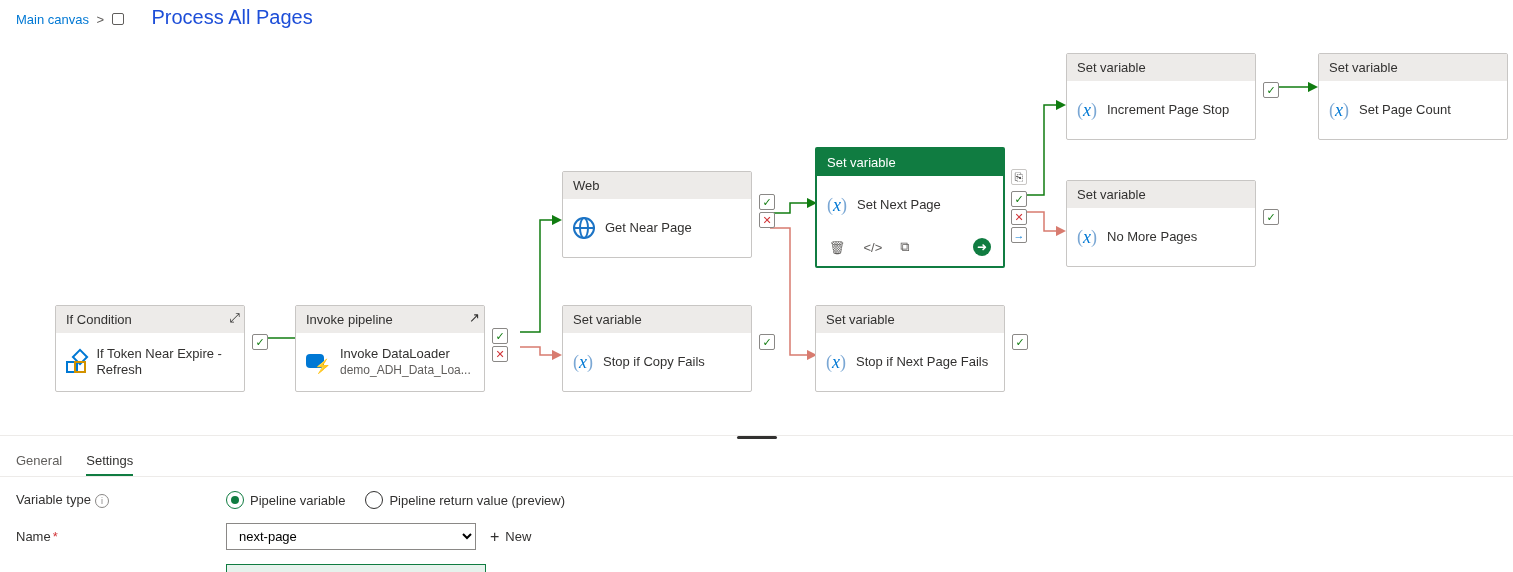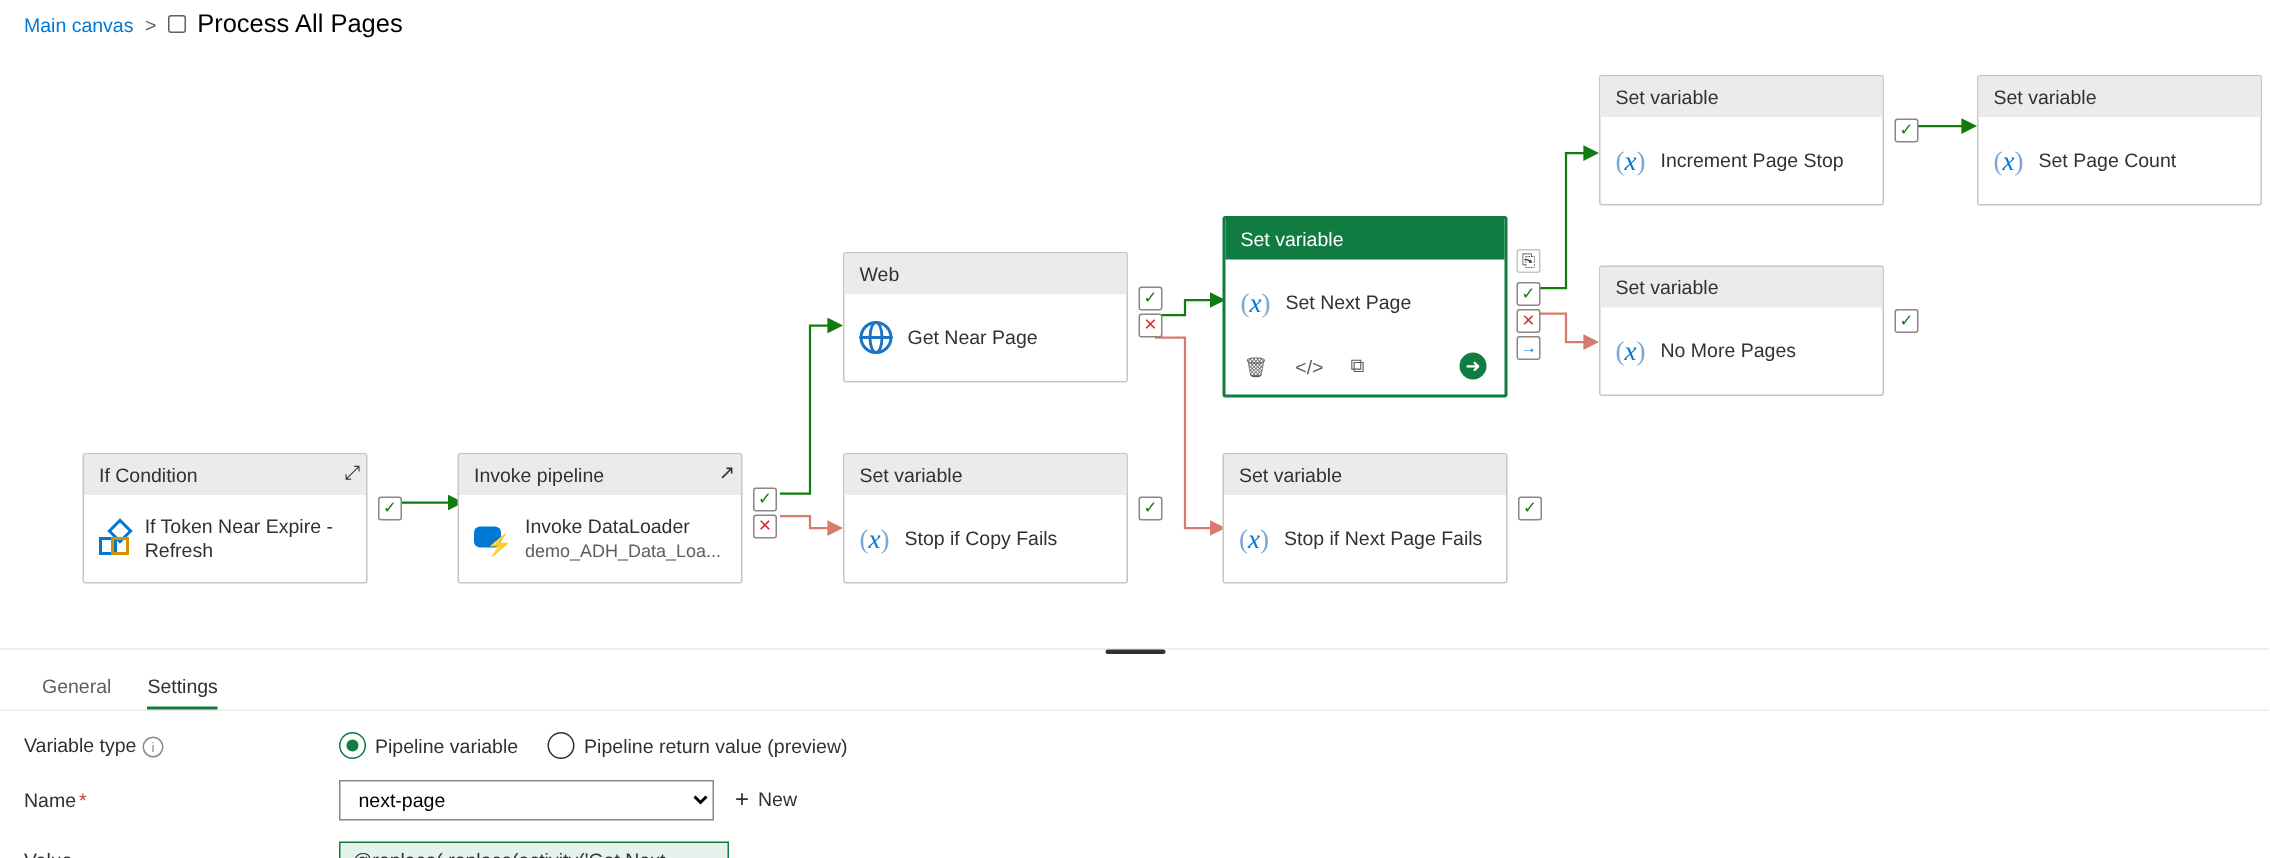--- a/index.html
+++ b/index.html
@@ -1,41 +1,41 @@
 <!DOCTYPE html>
 <html><head>
 <meta charset="utf-8">
 <style>
   html,body{margin:0;padding:0;font-family:"Segoe UI",Arial,sans-serif;font-size:13px;color:#323130;background:#fff;width:1513px;}
   .canvas{position:relative;width:1513px;height:400px;}
   .breadcrumb{padding:6px 16px;font-size:13px;}
   .breadcrumb a{color:#0078d4;text-decoration:none;}
   .breadcrumb .sep{color:#605e5c;padding:0 4px;}
   .breadcrumb .loop-ico{display:inline-block;width:10px;height:10px;border:1px solid #605e5c;border-radius:2px;margin-right:4px;vertical-align:-1px;}
-  .breadcrumb .cur{color:#000000;font-size:17px;}
+  .breadcrumb .cur{color:#1d4ed8;font-size:20px;margin-left:20px;}
   .node{position:absolute;border:1px solid #c8c6c4;background:#fff;border-radius:2px;width:190px;box-sizing:border-box;}
   .node .hdr{background:#edebe9;padding:6px 10px;font-size:13px;display:flex;justify-content:space-between;align-items:center;}
   .node .body{padding:10px;display:flex;align-items:center;gap:10px;min-height:38px;}
   .node .body .txt{line-height:1.25;}
   .node .body .sub{color:#605e5c;font-size:12px;}
   .node.sel{border:2px solid #107c41;}
   .node.sel .hdr{background:#107c41;color:#fff;}
   .node .actions{display:flex;gap:18px;padding:4px 12px 10px 12px;align-items:center;color:#605e5c;}
   .ico-var{color:#0078d4;font-family:"Times New Roman",serif;font-style:italic;font-size:18px;}
   .ico-var::before{content:"(";font-style:normal;color:#7aa7d4;}
   .ico-var::after{content:")";font-style:normal;color:#7aa7d4;}
   .corner{position:absolute;right:4px;top:4px;color:#323130;}
   .port{position:absolute;width:14px;height:14px;border:1px solid #8a8886;background:#fff;display:flex;align-items:center;justify-content:center;font-size:11px;line-height:1;border-radius:2px;}
   .port.ok{color:#107c10;}
   .port.err{color:#d13438;}
   .port.comp{color:#0078d4;}
   svg.conn{position:absolute;left:0;top:0;width:1513px;height:400px;pointer-events:none;}
   .panel{border-top:1px solid #edebe9;}
   .drag{width:40px;height:3px;background:#323130;margin:0 auto;border-radius:2px;}
-  .tabs{display:flex;gap:24px;padding:8px 16px 0 28px;border-bottom:1px solid #edebe9;}
+  .tabs{display:flex;gap:24px;padding:8px 16px 0 16px;border-bottom:1px solid #edebe9;}
   .tab{padding:6px 0;color:#605e5c;cursor:pointer;}
   .tab.active{color:#323130;border-bottom:2px solid #107c41;font-weight:400;}
   .form{padding:14px 16px;}
   .row{display:flex;align-items:center;margin-bottom:14px;}
   .row .lbl{width:210px;color:#323130;}
   .req{color:#d13438;margin-left:2px;}
   .info{display:inline-block;width:12px;height:12px;border:1px solid #8a8886;border-radius:50%;font-size:9px;text-align:center;line-height:12px;color:#8a8886;margin-left:4px;}
   .radio{display:inline-flex;align-items:center;margin-right:20px;cursor:pointer;}
   .radio .dot{width:16px;height:16px;border:1px solid #323130;border-radius:50%;margin-right:6px;display:flex;align-items:center;justify-content:center;}
   .radio.on .dot{border-color:#107c41;}
@@ -97,21 +97,21 @@
         <span class="ifico">
           <span class="t"></span>
           <span class="b b1"></span>
           <span class="b b2"></span>
         </span>
         <span class="txt">If Token Near Expire - Refresh</span>
       </div>
     <div class="port ok" style="right:-24px;top:28px;">✓</div>
   </div>
 
-  <div class="node" style="left:305px;top:270px;">
+  <div class="node" style="left:295px;top:270px;">
     <div class="hdr">
         <span>Invoke pipeline</span>
         <span class="corner">↗</span>
       </div>
     <div class="body">
         <span class="pipe">
           <span class="cyl"></span>
           <span class="bolt">⚡</span>
         </span>
         <span class="txt"><span>Invoke DataLoader</span><br><span class="sub">demo_ADH_Data_Loa...</span></span>

